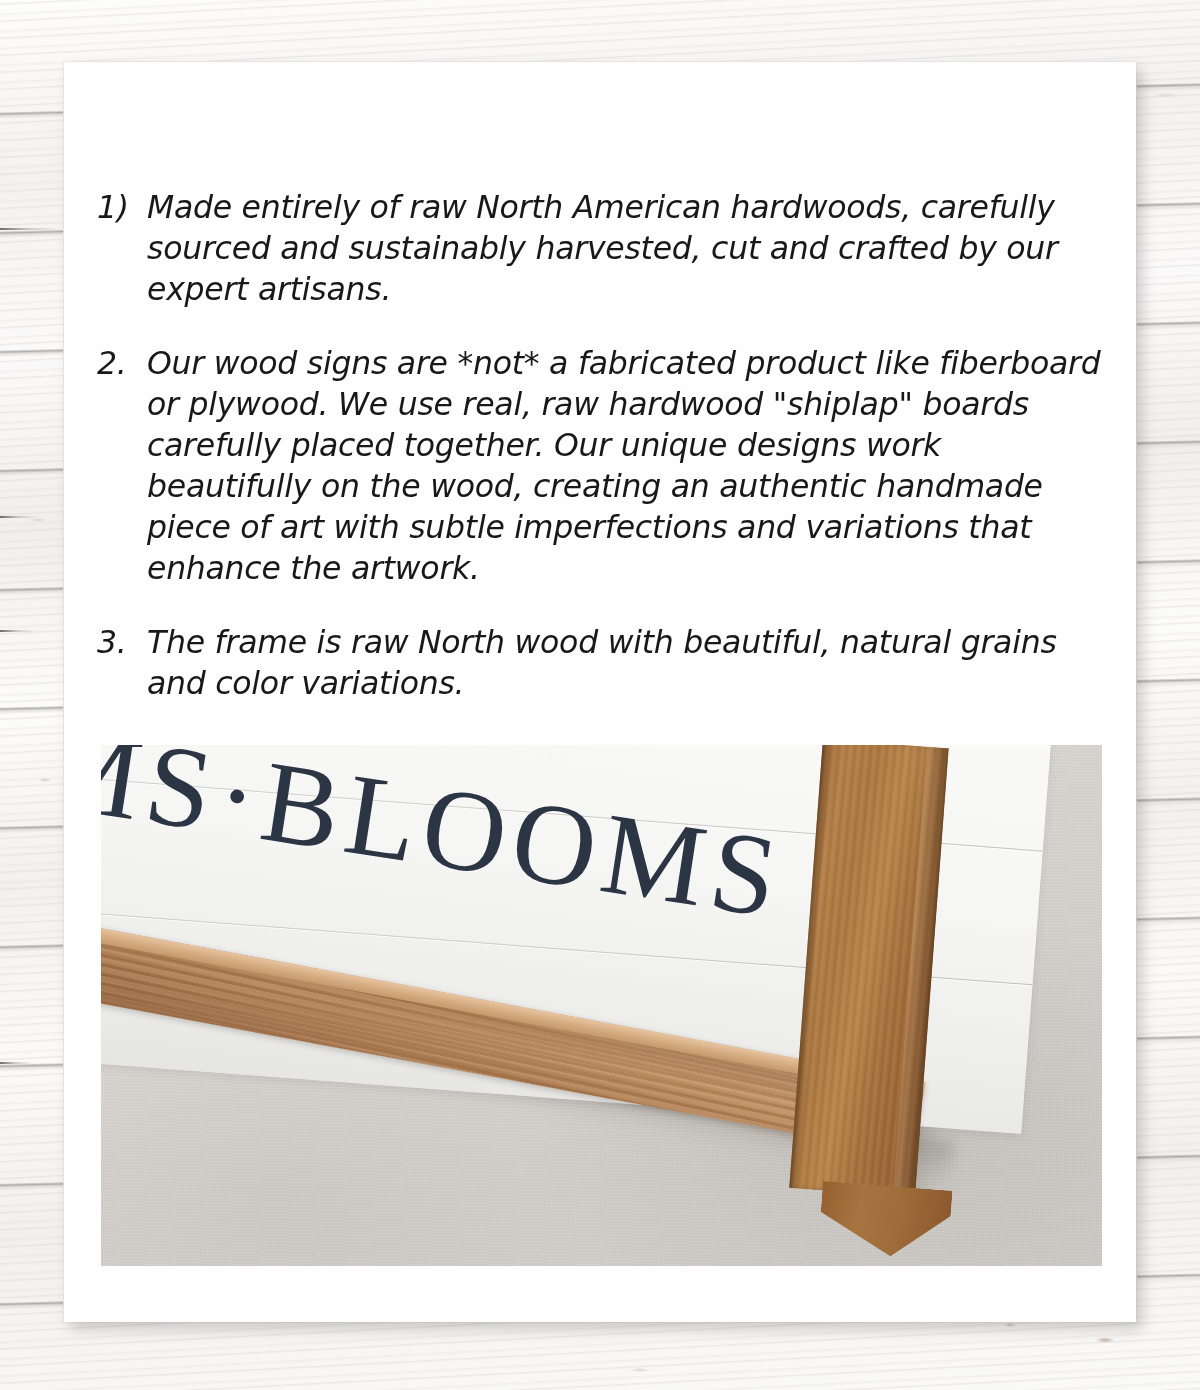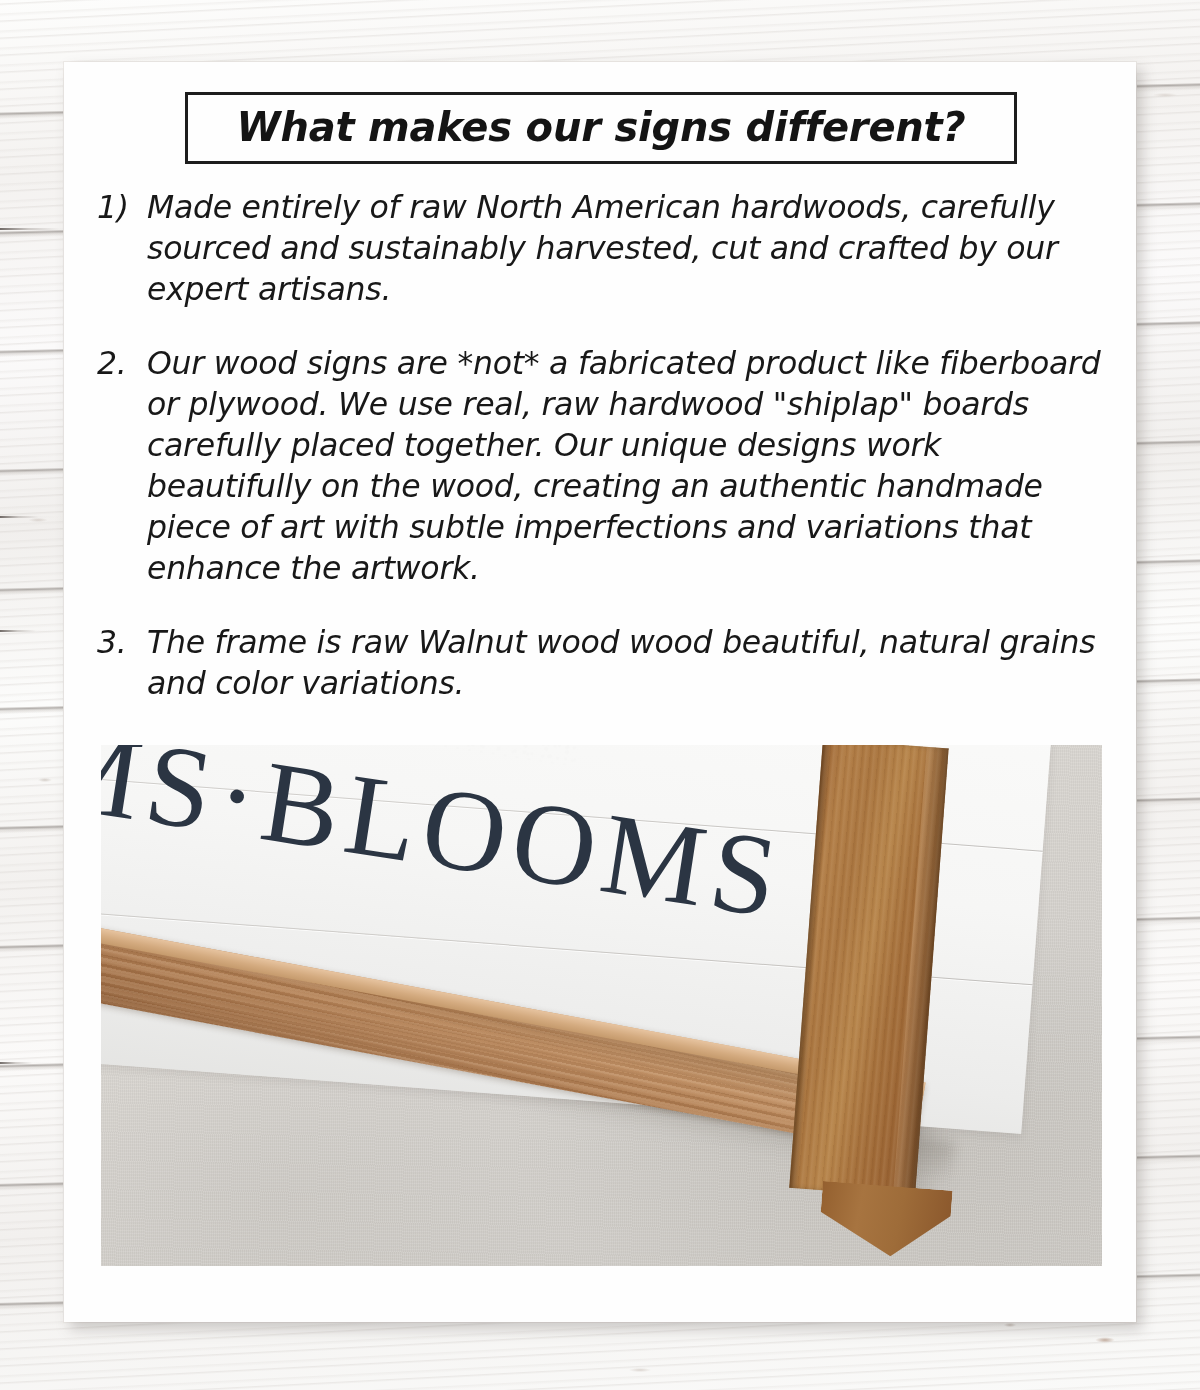--- a/index.html
+++ b/index.html
@@ -292,39 +292,36 @@
 <div id="page">
 
   <div class="wood-bg"></div>
   <div class="seam" style="top:228px; width:95px;"></div>
   <div class="seam" style="top:516px; width:62px;"></div>
   <div class="seam" style="top:630px; width:58px;"></div>
   <div class="seam" style="top:1062px; width:52px;"></div>
 
   <div id="card">
 
-    <div class="title-box">
-      <div class="title-text">What makes our signs different?</div>
-    </div>
 
     <div class="body">
 
       <div class="item" id="item-1">
         <span class="marker">1)</span>
         <span class="txt">Made entirely of raw North American hardwoods, carefully sourced and sustainably harvested, cut and crafted by our expert artisans.</span>
       </div>
 
       <div class="item" id="item-2">
         <span class="marker">2.</span>
         <span class="txt">Our wood signs are *not* a fabricated product like fiberboard or plywood. We use real, raw hardwood "shiplap" boards carefully placed together. Our unique designs work beautifully on the wood, creating an authentic handmade piece of art with subtle imperfections and variations that enhance the artwork.</span>
       </div>
 
       <div class="item" id="item-3">
         <span class="marker">3.</span>
-        <span class="txt">The frame is raw Walnut wood wood beautiful, natural grains and color variations.</span>
+        <span class="txt">The frame is raw North wood with beautiful, natural grains and color variations.</span>
       </div>
 
     </div>
 
     <div id="photo">
 
       <div class="wall"></div>
       <div class="wall-tex"></div>
 
       <div class="sign-shadow"></div>

